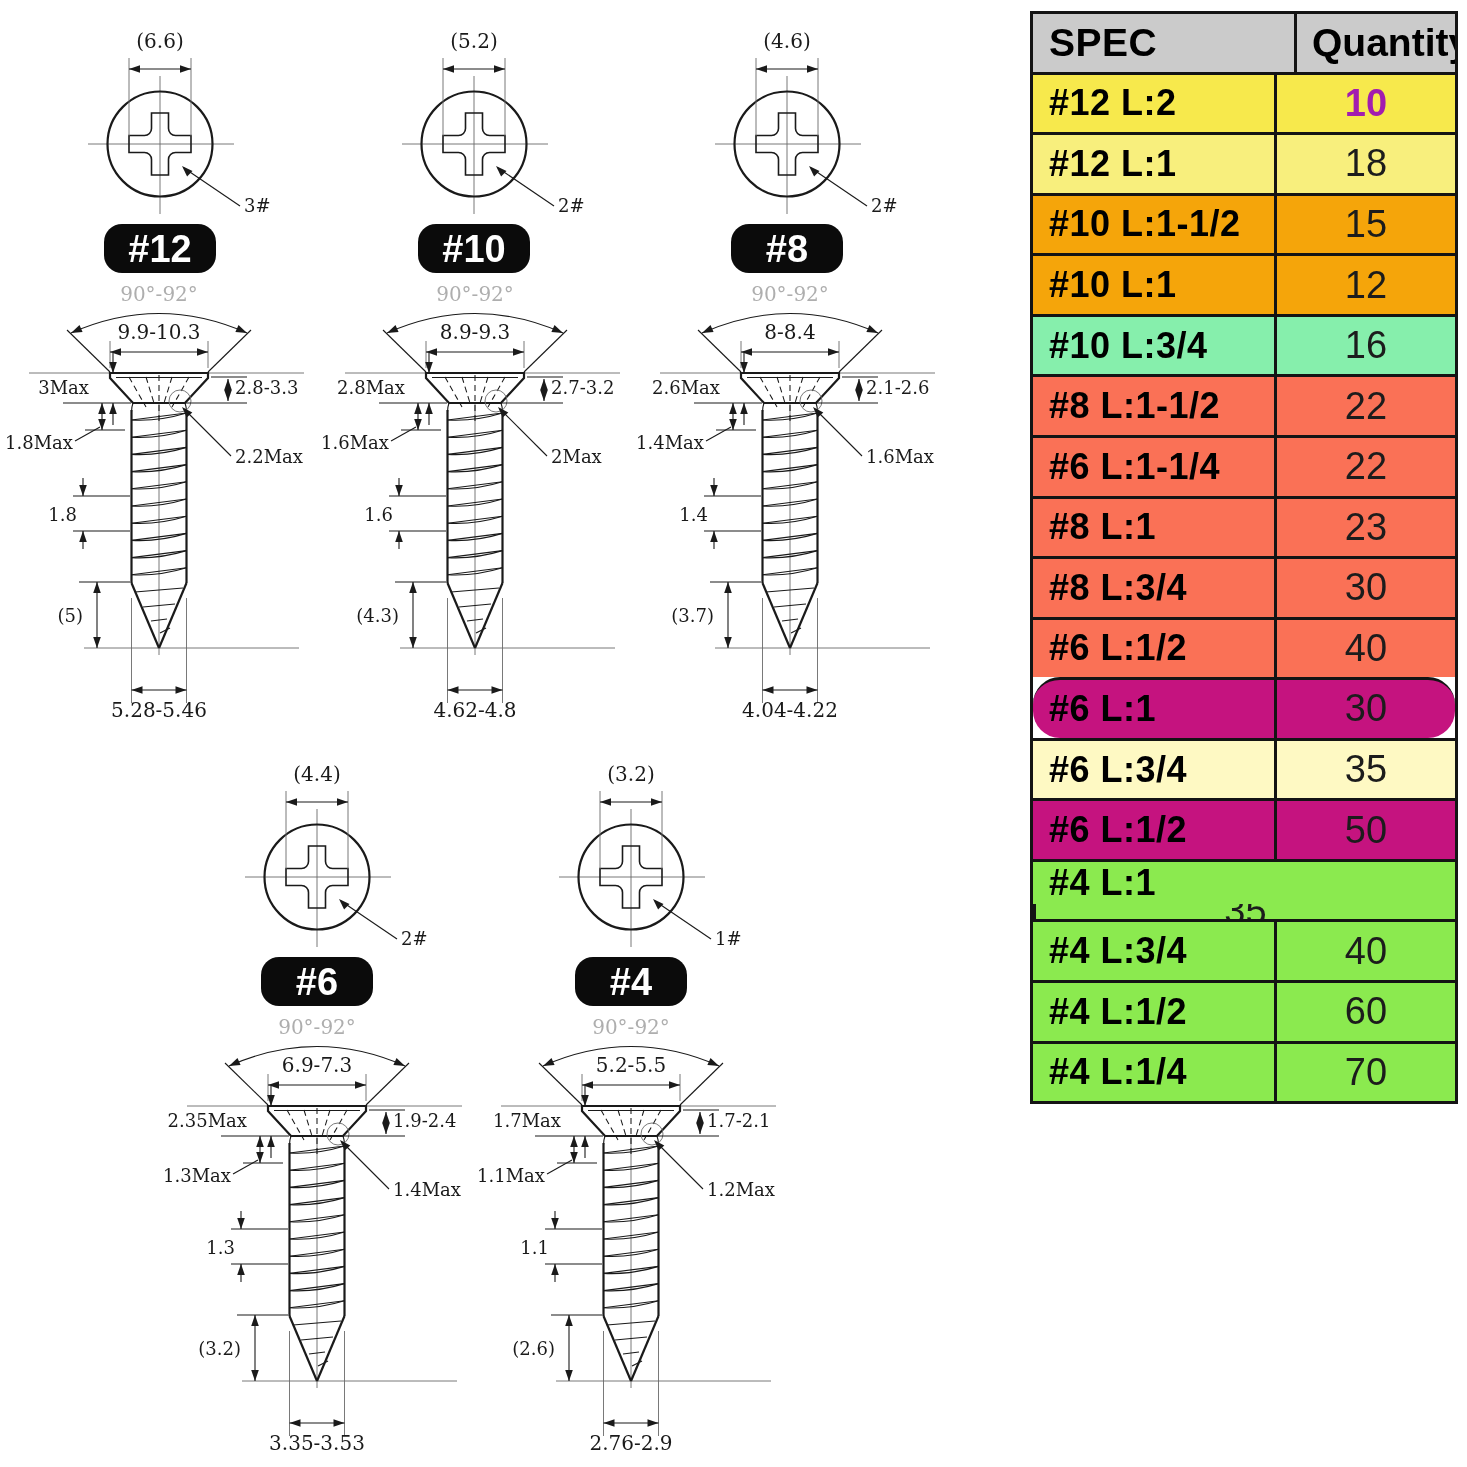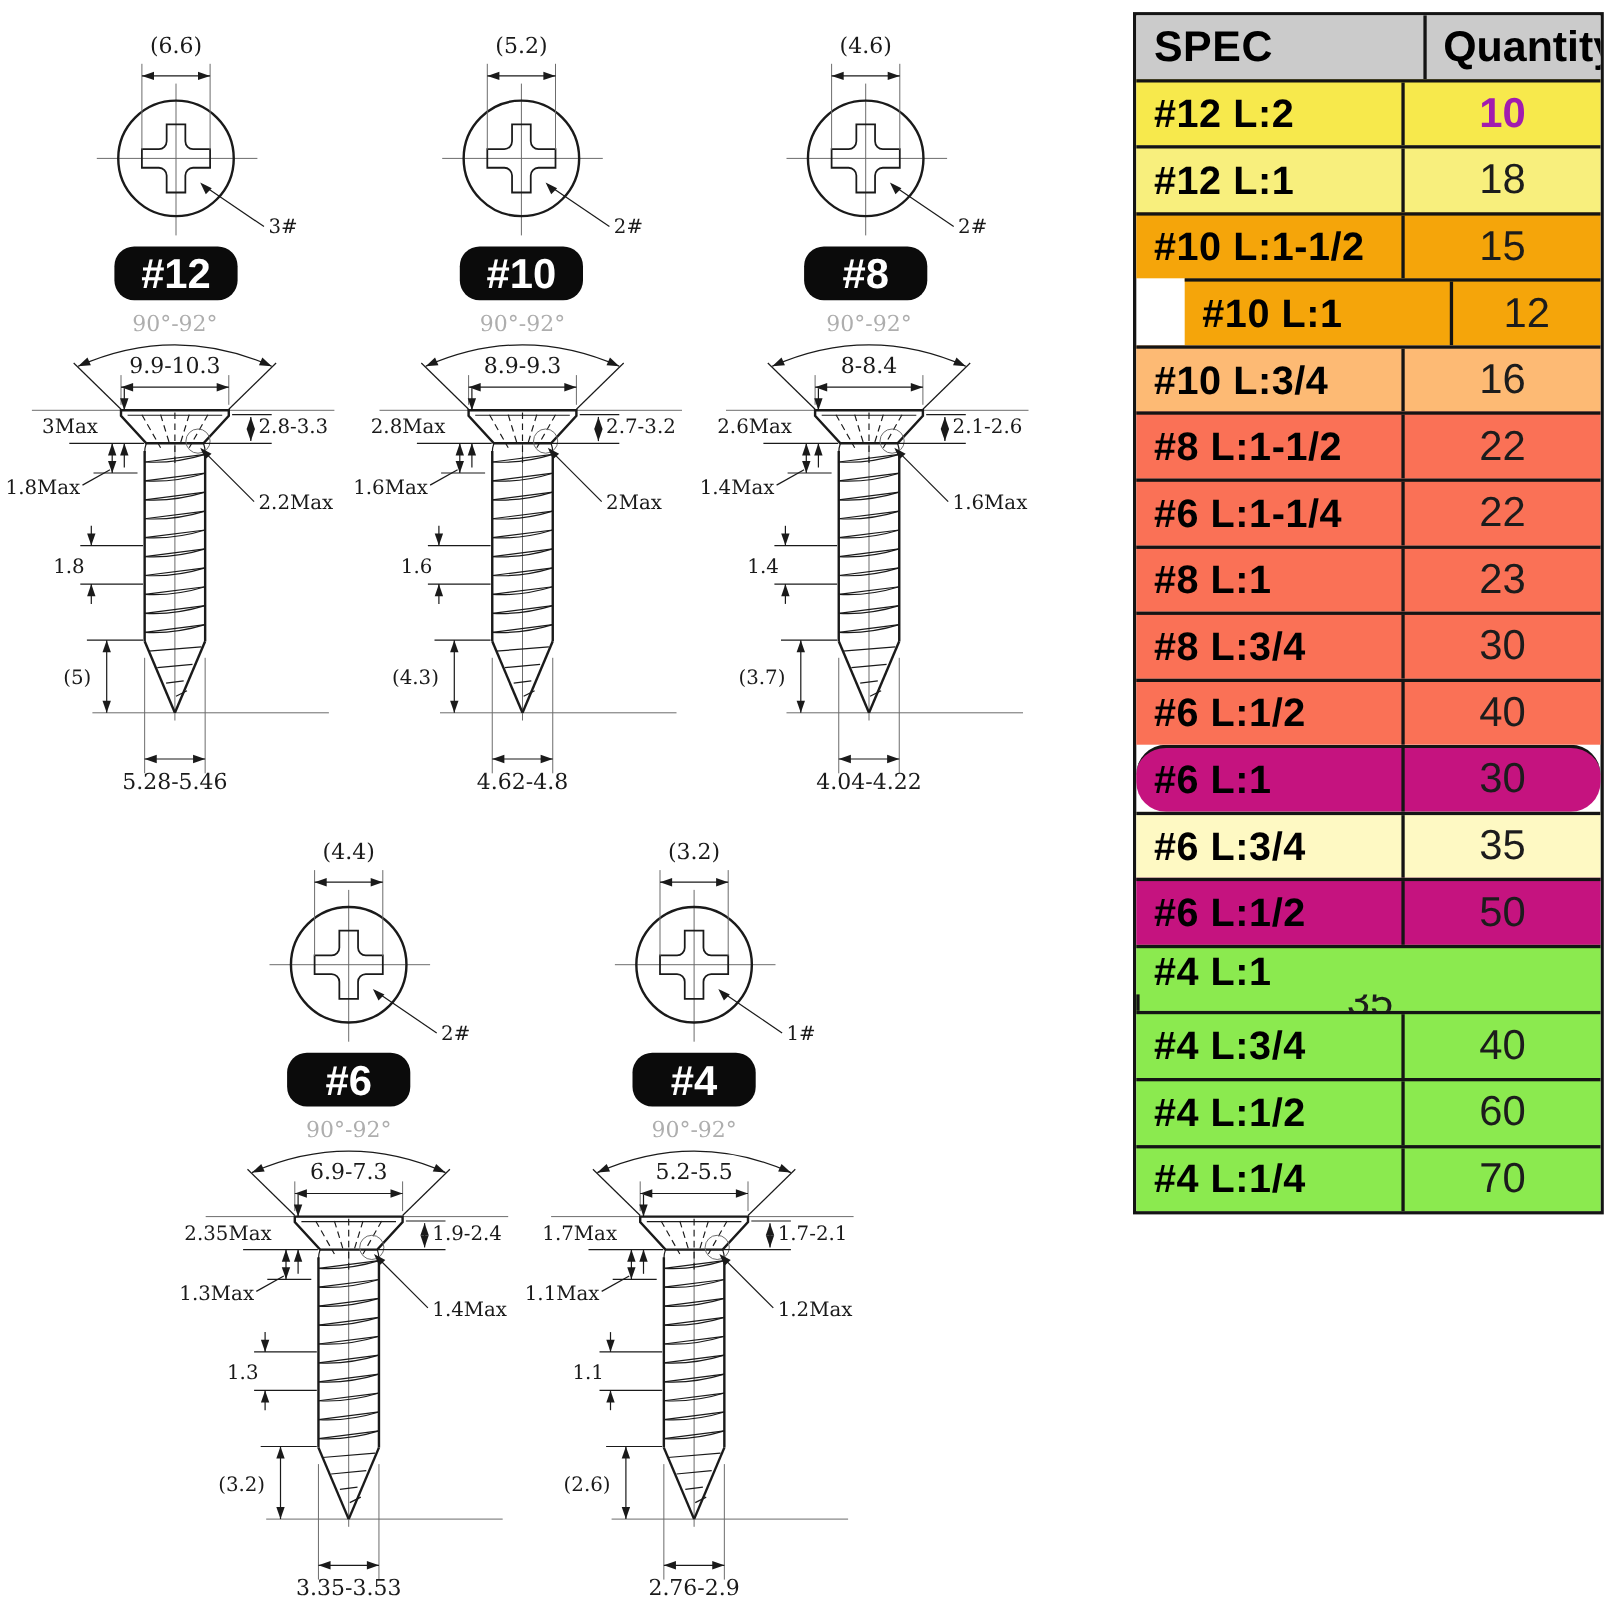--- a/index.html
+++ b/index.html
@@ -595,25 +595,25 @@
         <div class="cell qty-cell qty-bold">10</div>
       </div>
       <div class="t-row" style="background: rgb(248, 239, 125);">
         <div class="cell spec-cell">#12 L:1</div>
         <div class="cell qty-cell">18</div>
       </div>
       <div class="t-row" style="background: rgb(245, 165, 10);">
         <div class="cell spec-cell">#10 L:1-1/2</div>
         <div class="cell qty-cell">15</div>
       </div>
-      <div class="t-row" style="background: rgb(245, 165, 10); margin-left: 44px;">
+      <div class="t-row" style="background: rgb(245, 165, 10);">
         <div class="cell spec-cell">#10 L:1</div>
         <div class="cell qty-cell">12</div>
       </div>
-      <div class="t-row" style="background: #fdba74;">
+      <div class="t-row" style="background: #86efac;">
         <div class="cell spec-cell">#10 L:3/4</div>
         <div class="cell qty-cell">16</div>
       </div>
       <div class="t-row" style="background: rgb(250, 113, 86);">
         <div class="cell spec-cell">#8 L:1-1/2</div>
         <div class="cell qty-cell">22</div>
       </div>
       <div class="t-row" style="background: rgb(250, 113, 86);">
         <div class="cell spec-cell">#6 L:1-1/4</div>
         <div class="cell qty-cell">22</div>

